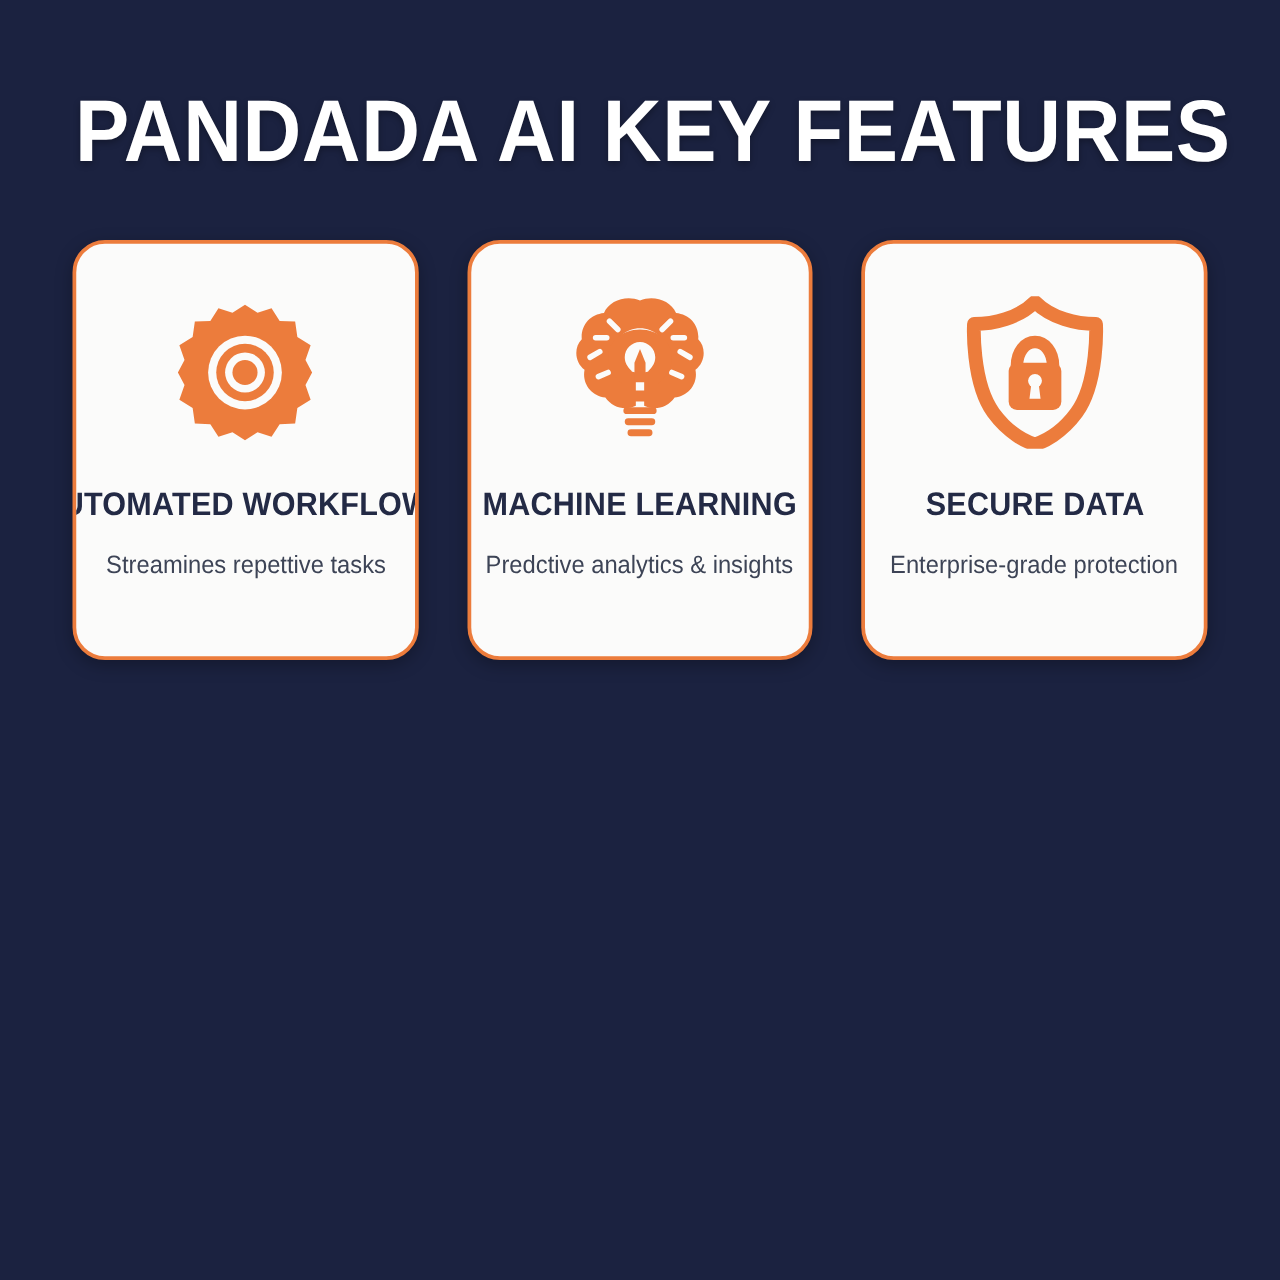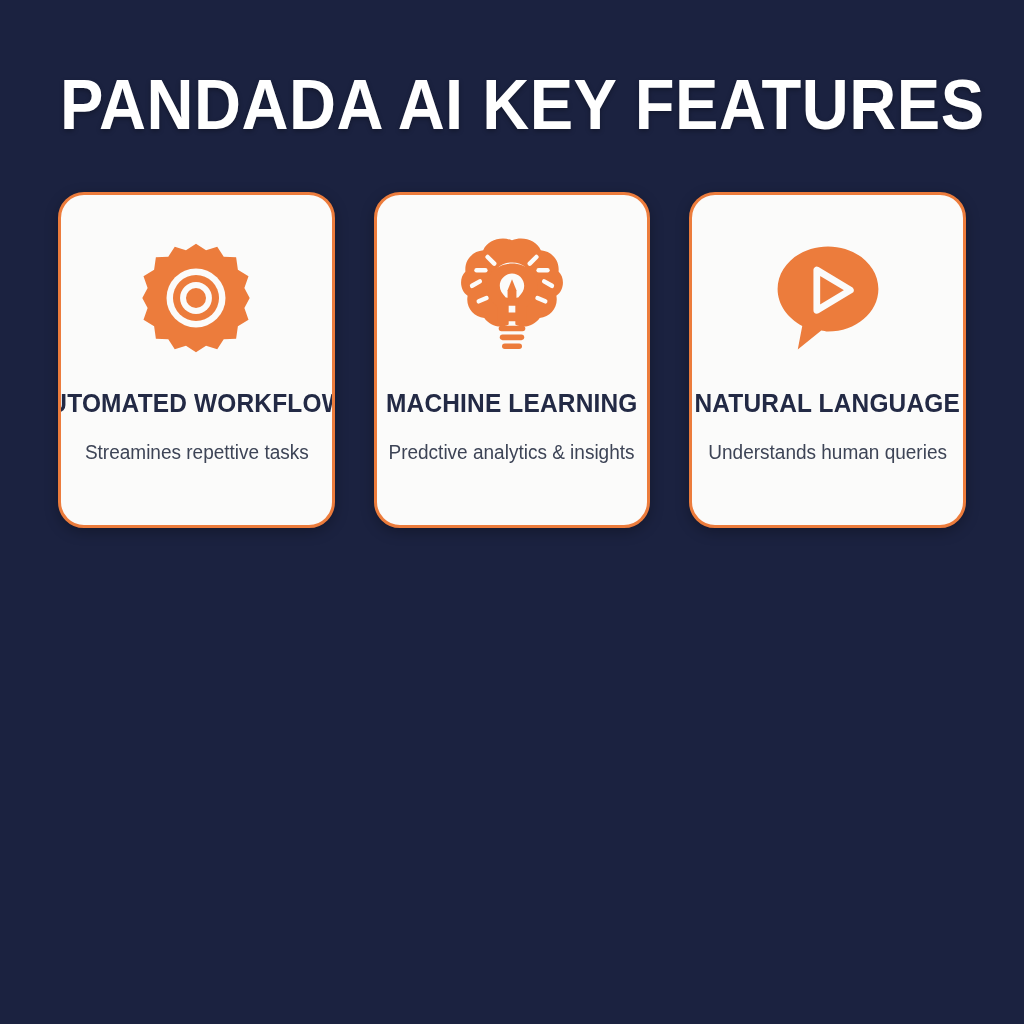--- a/index.html
+++ b/index.html
@@ -133,28 +133,31 @@
             <path d="M86 44 L79 40"></path>
             <path d="M20 58 L27 55"></path>
             <path d="M80 58 L73 55"></path>
           </g>
         </svg>
       </div>
       <div class="card-title">MACHINE LEARNING</div>
       <div class="card-desc">Predctive analytics &amp; insights</div>
     </div>
 
+    <div class="card">
+      <div class="icon-wrap">
+        <svg width="112" height="122" viewBox="0 0 100 110" aria-hidden="true">
+          <path d="M50 4 C38 16 20 20 6 20 C6 20 4 62 20 84 C31 99 44 105 50 107 C56 105 69 99 80 84 C96 62 94 20 94 20 C80 20 62 16 50 4 Z" fill="none" stroke="#ec7c3c" stroke-width="10" stroke-linejoin="round"></path>
+          <path d="M37 50 C37 40 43 33 50 33 C57 33 63 40 63 50" fill="none" stroke="#ec7c3c" stroke-width="9"></path>
+          <rect x="31" y="48" width="38" height="34" rx="6" fill="#ec7c3c"></rect>
+          <circle cx="50" cy="61" r="5" fill="#fbfbfa"></circle>
+          <path d="M47.5 62 L52.5 62 L54 74 L46 74 Z" fill="#fbfbfa"></path>
+        </svg>
+      </div>
+      <div class="card-title">SECURE DATA</div>
+      <div class="card-desc">Enterprise-grade protection</div>
+    </div>
 
 
-    <div class="card">
-      <div class="icon-wrap">
-        <svg width="112" height="112" viewBox="0 0 100 100" aria-hidden="true">
-          <path d="M50 4 C25 4 5 21 5 42 C5 56 14 68 27 75 L23 96 L44 79 C46 79 48 80 50 80 C75 80 95 63 95 42 C95 21 75 4 50 4 Z" fill="#ec7c3c"></path>
-          <path d="M40 25 L40 61 L70 43 Z" fill="none" stroke="#fbfbfa" stroke-width="6" stroke-linejoin="round"></path>
-        </svg>
-      </div>
-      <div class="card-title">NATURAL LANGUAGE</div>
-      <div class="card-desc">Understands human queries</div>
-    </div>
 
 
   </div>
 </div>
 
 </body></html>

